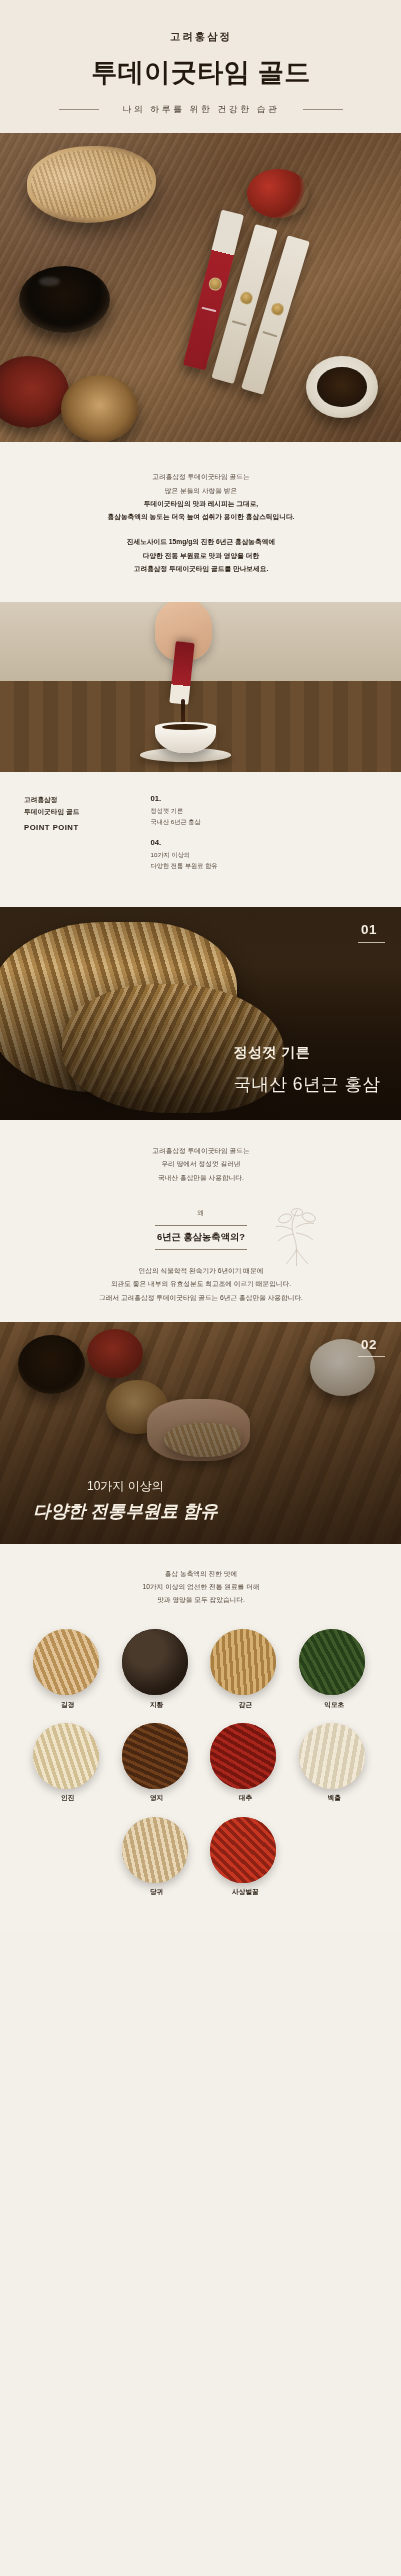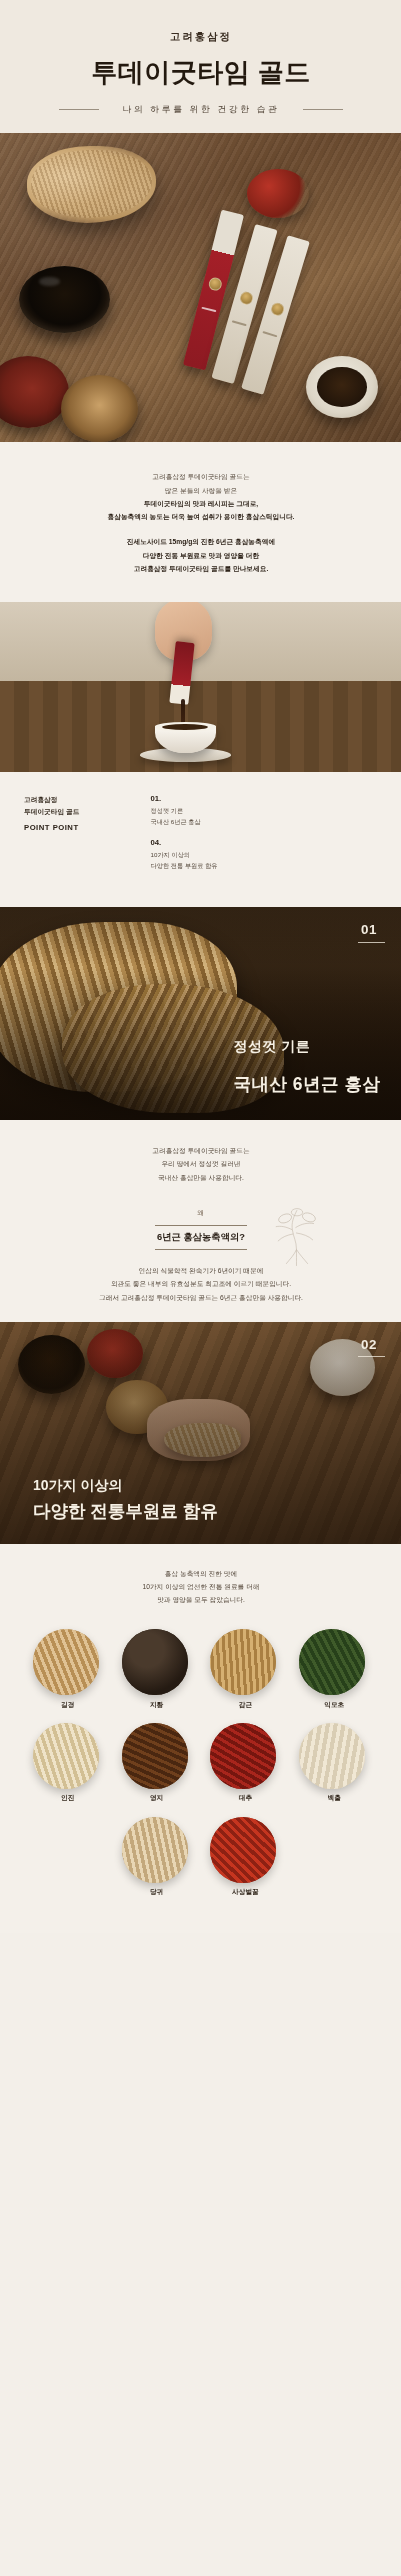--- a/index.html
+++ b/index.html
@@ -251,21 +251,21 @@
     font-size: 13.4px; color: #f3ece0; font-weight: 700; letter-spacing: 0.5px;
   }
   .badge-num::after{
     content:""; position:absolute; left:-3.1px; bottom:-5.2px; width:27px; height:1px; background: rgba(243,236,224,.75);
   }
   .photo3-caption {
     position:absolute; right: 21.6px; bottom: 24px; 
     color: #f6f0e4;
   }
   .photo3-caption .l1 { font-size: 14px; font-weight: 700; letter-spacing: 0.5px; }
-  .photo3-caption .l2 { margin-top: 16px; font-size: 17.5px; font-weight: 700; letter-spacing: 0.5px; }
+  .photo3-caption .l2 { margin-top: 10px; font-size: 17.5px; font-weight: 400; letter-spacing: 0.5px; }
 
   
   .copy-center {
     background: #f4f0ea; padding: 24px 0 15.5px; text-align: center;
   }
   .copy-center .t { font-size: 6.7px; line-height: 2.0; color: #4b3e31; }
 
   
   .why-wrap {
     background:#f4f0ea; padding: 9.3px 0 17.5px; text-align:center; position:relative;
@@ -303,22 +303,22 @@
     background: linear-gradient(160deg,#e8c2a2,#c99874);
     box-shadow: 0 6.2px 11.3px rgba(0,0,0,.35);
   }
   .p4-root {
     position:absolute; left: 164px; top: 101px; width: 77px; height: 34px;
     background: repeating-linear-gradient(70deg, #e3c89c 0 2.6px, #c3a06a 2.6px 5.7px);
     border-radius: 48% 40% 44% 52%;
     box-shadow: 0 4.1px 8.2px rgba(0,0,0,.35);
   }
   .photo4-caption { position:absolute; left: 33px; bottom: 20.6px; color:#f6f0e4; }
-  .photo4-caption .l1 { font-size: 14px; font-weight: 700; }
-  .photo4-caption .l2 { margin-top: 4.1px; font-size: 17.5px; font-weight: 700; }
+  .photo4-caption .l1 { font-size: 12px; font-weight: 400; text-align: center; }
+  .photo4-caption .l2 { margin-top: 4.1px; font-size: 17.5px; font-weight: 700; font-style: italic; }
 
   
   .ing-copy { background:#f4f0ea; padding: 23px 0 15.5px; text-align:center; }
   .ing-copy .t { font-size: 6.7px; line-height: 2.0; color:#4b3e31; }
 
   .ing-grid {
     background:#f4f0ea; padding: 7.2px 28px 36px;
     display: grid; grid-template-columns: repeat(4, 1fr); row-gap: 13.4px; column-gap: 9.3px;
     justify-items: center;
   }

